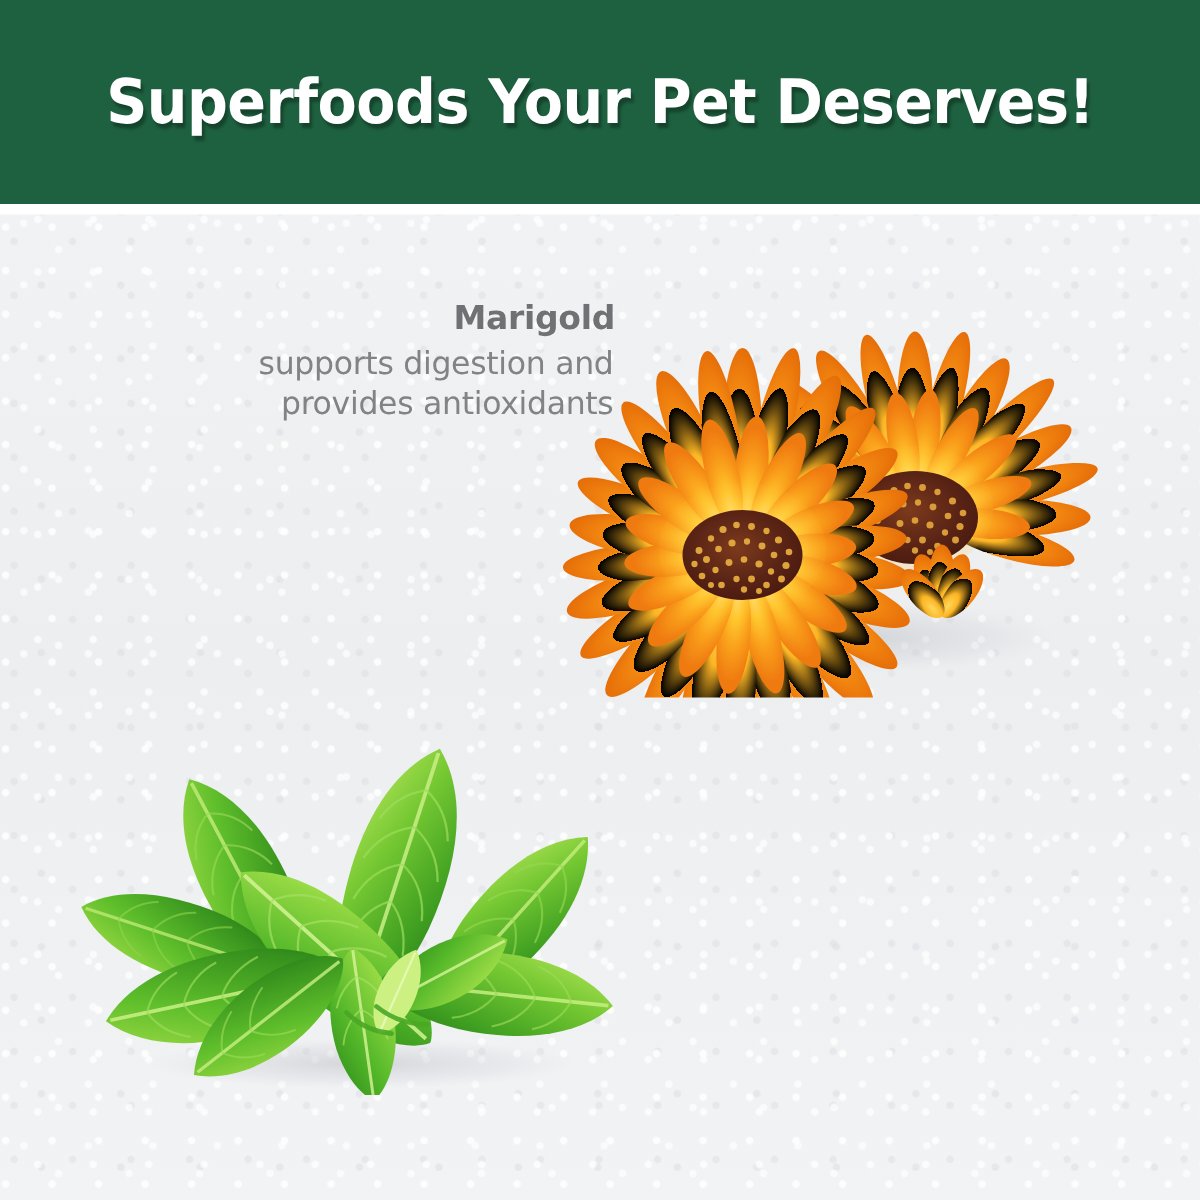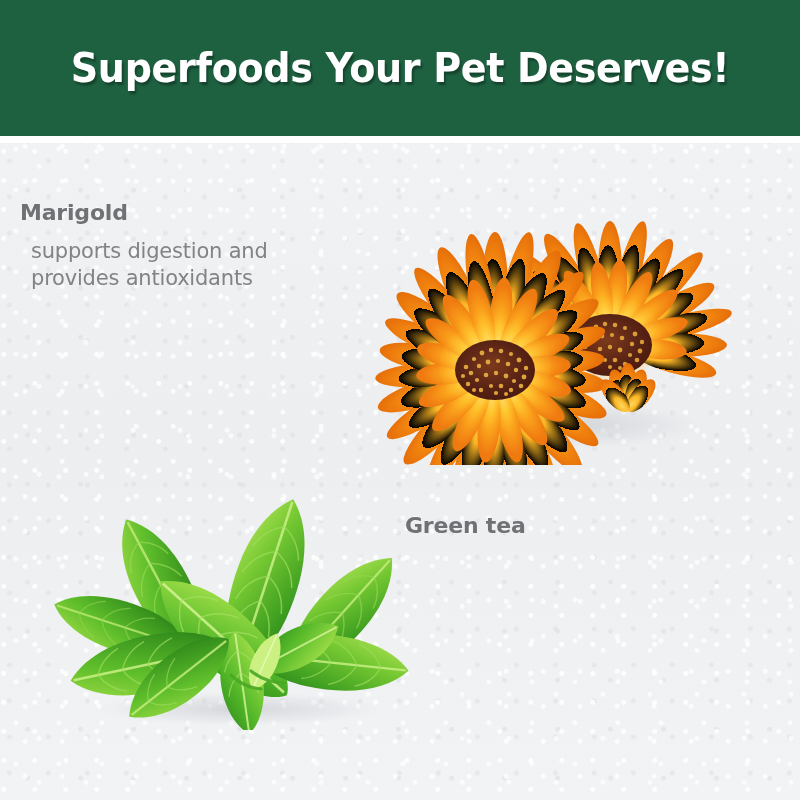--- a/index.html
+++ b/index.html
@@ -68,39 +68,39 @@
     top: 136px;
     width: 800px;
     height: 7px;
     background: #ffffff;
     z-index: 5;
   }
 
   
   .text-block {
     position: absolute;
-    text-align: left;
+    text-align: right;
     z-index: 4;
   }
   .block-title {
     font-family: "DejaVu Sans", sans-serif;
     font-size: 22px;
     font-weight: bold;
     color: #6f7174;
     line-height: 1.26;
     margin: 0 0 2px 0;
     letter-spacing: -0.2px;
   }
   .block-body {
     font-family: "DejaVu Sans", sans-serif;
     font-size: 21px;
     font-weight: normal;
     color: #818385;
     line-height: 1.30;
-    margin: 11px;
+    margin: 1px;
     letter-spacing: -0.2px;
     white-space: pre-line;
   }
 
   #marigold-text { left: 20px; top: 199px; width: 390px; }
   #greentea-text { left: 405px; top: 512px; width: 390px; }
 
   
   #marigold-image {
     position: absolute;
@@ -492,21 +492,20 @@
             <ellipse cx="0" cy="-20" rx="9" ry="20" fill="url(#mgPetalB)"></ellipse>
           </g>
         <g transform="rotate(-40)">
             <ellipse cx="0" cy="-20" rx="9" ry="20" fill="url(#mgPetalB)"></ellipse>
           </g>
       </g>
     </svg>
   </div>
 
   <div class="text-block" id="greentea-text">
-    <p class="block-title">Green tea</p>
   </div>
 
   <div id="greentea-image">
     <svg viewBox="0 0 400 245" width="400" height="245" xmlns="http://www.w3.org/2000/svg">
       <defs>
         <linearGradient id="gtLeafA" x1="0" y1="0" x2="1" y2="1">
           <stop offset="0%" stop-color="#b6e55a"></stop>
           <stop offset="35%" stop-color="#75c832"></stop>
           <stop offset="75%" stop-color="#3f9f21"></stop>
           <stop offset="100%" stop-color="#2a7c18"></stop>

